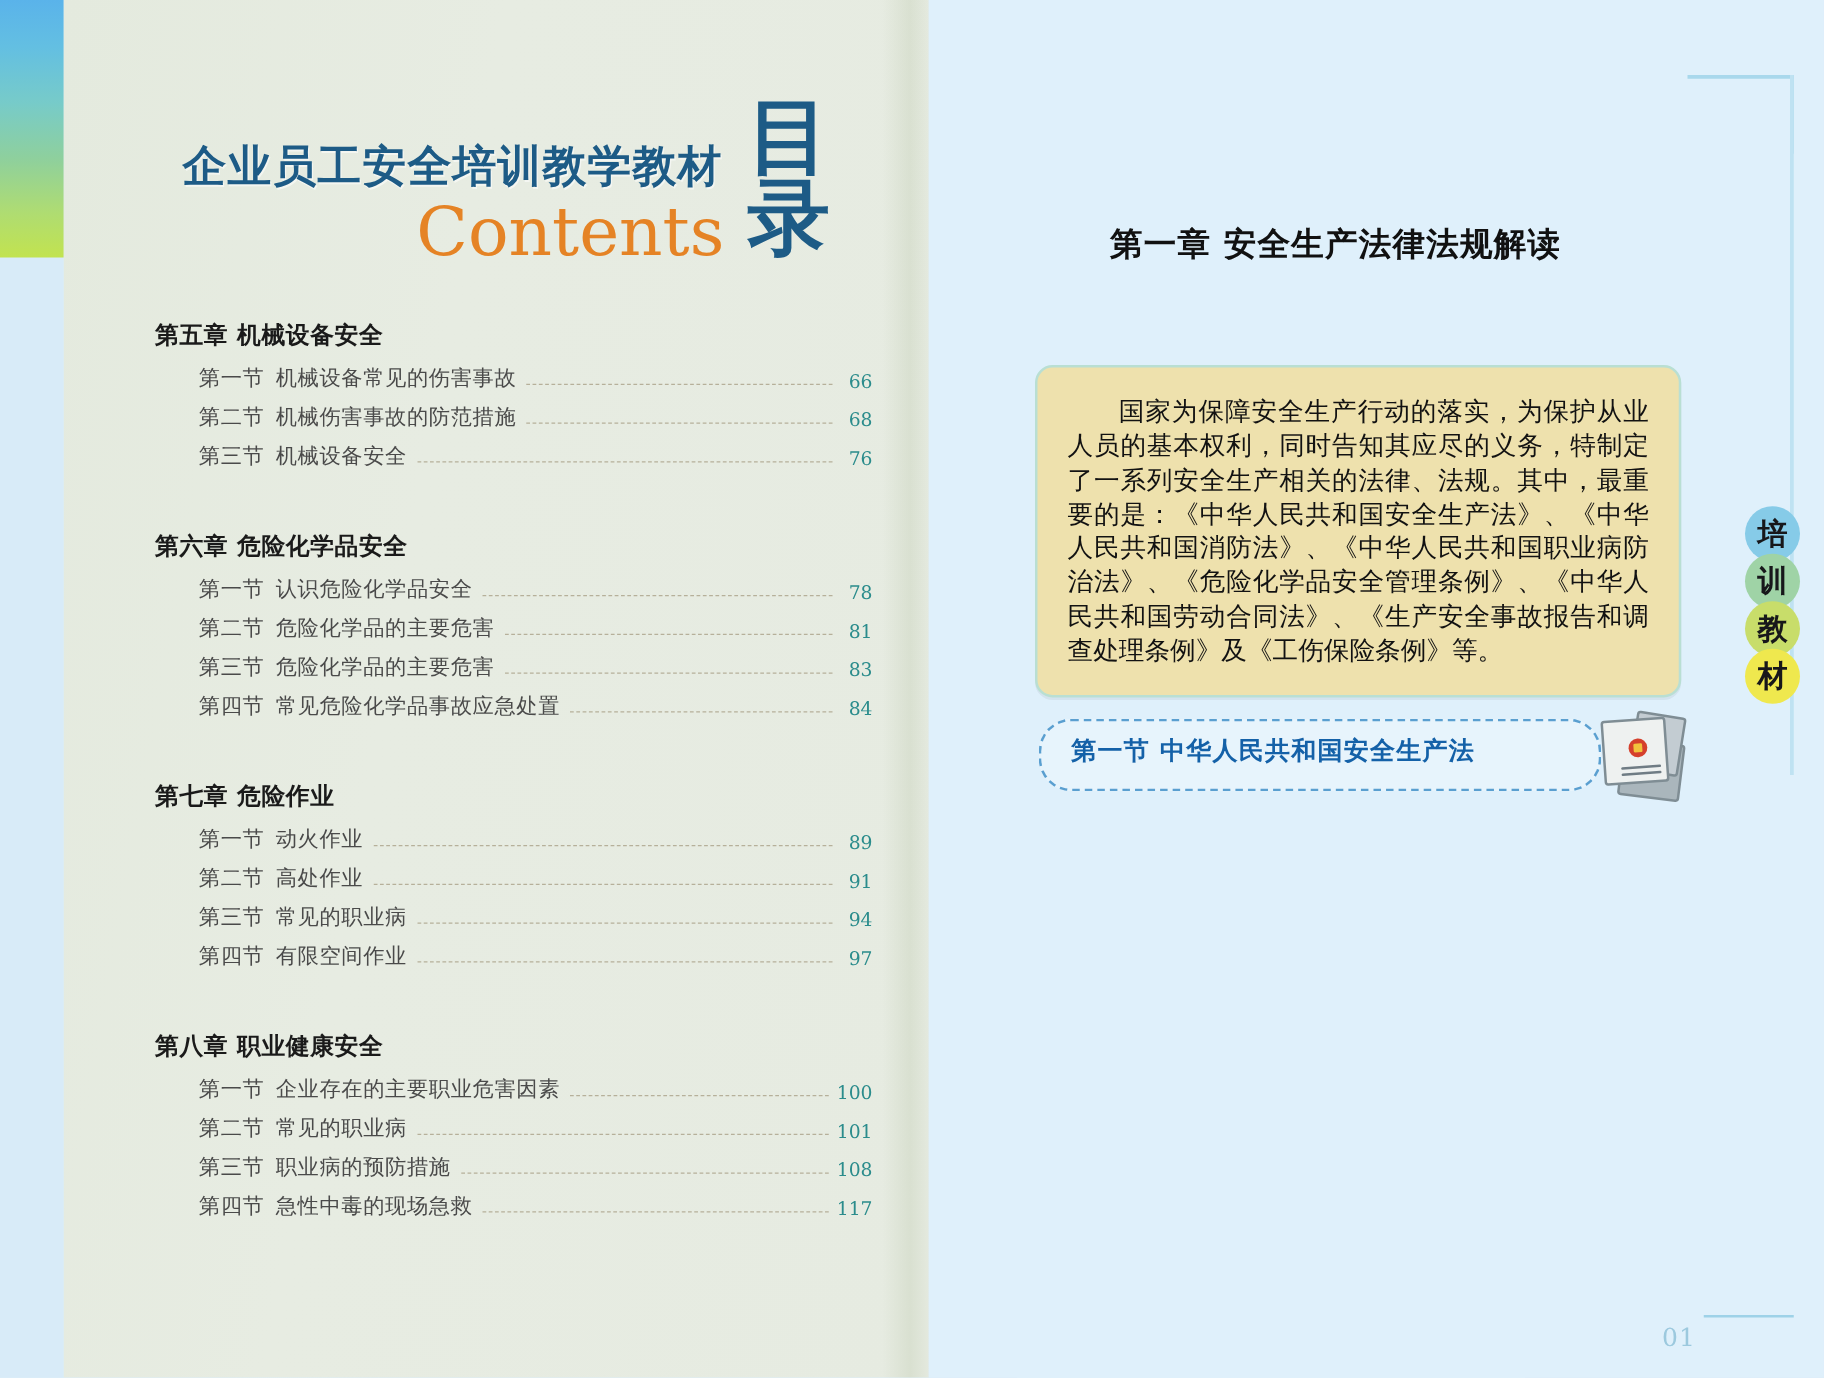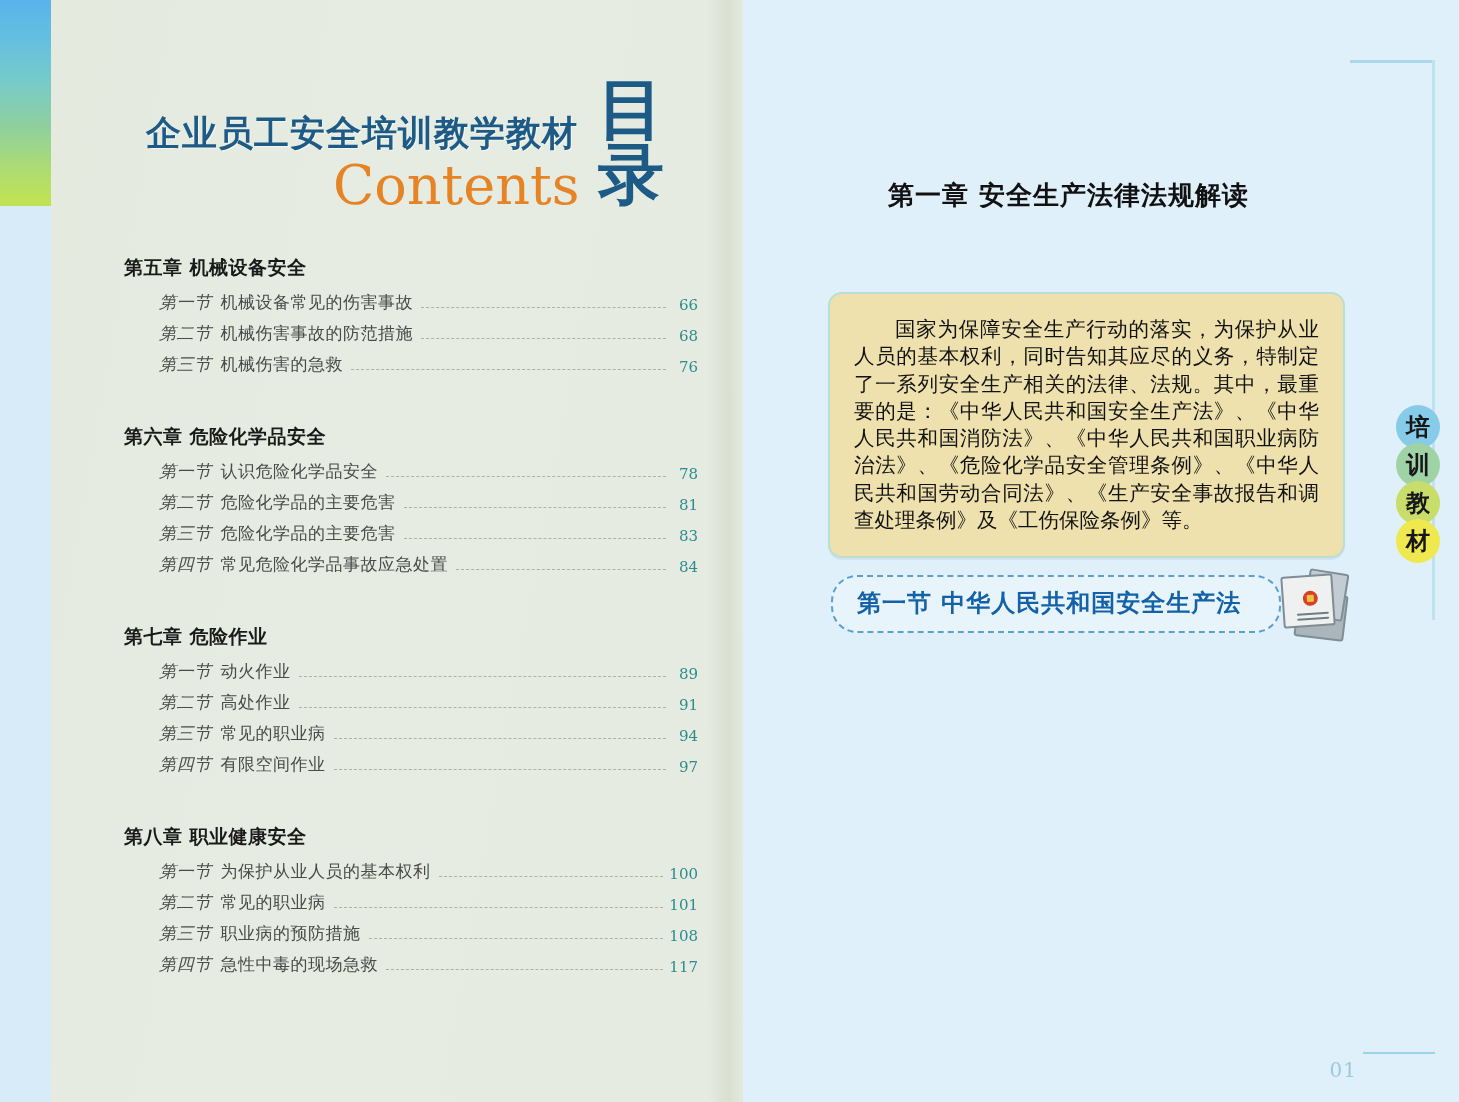--- a/index.html
+++ b/index.html
@@ -56,21 +56,21 @@
     font-family:"DejaVu Sans", sans-serif;
     font-size:19px;font-weight:bold;color:#1a1a1a;
     margin:0 0 10px 73px;letter-spacing:.5px;
   }
   .toc-row{
     display:flex;align-items:flex-end;
     margin:0 45px 8px 108px;
     font-family:"DejaVu Serif", serif;
     font-size:17px;color:#4a4a4a;
   }
-  .toc-sec{white-space:nowrap;letter-spacing:.5px;font-style:italic;}
+  .toc-sec{white-space:nowrap;letter-spacing:.5px;}
   .toc-name{white-space:nowrap;letter-spacing:.5px;margin-left:9px;}
   .toc-dots{flex:1 1 auto;border-bottom:1px dashed #b6b09a;margin:0 6px 6px 8px;height:1px;min-width:12px;}
   .toc-page{color:#2b8c8c;font-family:"DejaVu Serif", serif;font-size:15px;min-width:26px;text-align:right;}
 
   
   .chapter-block.gap-lg{margin-bottom:48px;}
 
   
   .corner-tr{position:absolute;right:24px;top:60px;width:82px;height:60px;
     border-top:3px solid #a9d8ec;border-right:3px solid #a9d8ec;}
@@ -102,21 +102,21 @@
     position:absolute;left:88px;top:575px;width:450px;height:58px;
   }
   .banner-frame{
     position:absolute;left:0;top:0;width:450px;height:58px;
     border:2px dashed #5a9fd0;border-radius:26px;box-sizing:border-box;
     background:rgba(255,255,255,.25);
   }
   .banner-text{
     position:absolute;left:26px;top:12px;
     font-family:"DejaVu Sans", sans-serif;
-    font-size:24px;font-weight:bold;color:#1461a8;letter-spacing:1px;
+    font-size:20px;font-weight:bold;color:#1461a8;letter-spacing:1px;
     white-space:nowrap;
   }
   
   .docs-icon{position:absolute;left:445px;top:-8px;width:78px;height:74px;}
   .docs-icon .sheet{position:absolute;background:#eef1f0;border:2px solid #7f8d94;border-radius:3px;}
   .s1{left:20px;top:26px;width:46px;height:42px;transform:rotate(7deg);background:#aab6bc !important;}
   .s2{left:6px;top:8px;width:48px;height:48px;transform:rotate(-4deg);}
   .s3{left:30px;top:4px;width:36px;height:44px;transform:rotate(9deg);background:#c3ccd2 !important;}
   .emblem{position:absolute;left:19px;top:14px;width:15px;height:15px;border-radius:50%;background:#d5402c;z-index:5;}
   .emblem:after{content:"";position:absolute;left:4px;top:4px;width:7px;height:7px;background:#f2c23c;border-radius:1px;}
@@ -166,21 +166,21 @@
             <span class="toc-page">66</span>
           </div>
           <div class="toc-row">
             <span class="toc-sec">第二节</span>
             <span class="toc-name">机械伤害事故的防范措施</span>
             <span class="toc-dots"></span>
             <span class="toc-page">68</span>
           </div>
           <div class="toc-row">
             <span class="toc-sec">第三节</span>
-            <span class="toc-name">机械伤害的急救</span>
+            <span class="toc-name">机械设备安全</span>
             <span class="toc-dots"></span>
             <span class="toc-page">76</span>
           </div>
         </div>
         <div class="chapter-block gap-lg">
           <div class="chapter-title">第六章  危险化学品安全</div>
           <div class="toc-row">
             <span class="toc-sec">第一节</span>
             <span class="toc-name">认识危险化学品安全</span>
             <span class="toc-dots"></span>
@@ -229,21 +229,21 @@
             <span class="toc-sec">第四节</span>
             <span class="toc-name">有限空间作业</span>
             <span class="toc-dots"></span>
             <span class="toc-page">97</span>
           </div>
         </div>
         <div class="chapter-block">
           <div class="chapter-title">第八章  职业健康安全</div>
           <div class="toc-row">
             <span class="toc-sec">第一节</span>
-            <span class="toc-name">为保护从业人员的基本权利</span>
+            <span class="toc-name">企业存在的主要职业危害因素</span>
             <span class="toc-dots"></span>
             <span class="toc-page">100</span>
           </div>
           <div class="toc-row">
             <span class="toc-sec">第二节</span>
             <span class="toc-name">常见的职业病</span>
             <span class="toc-dots"></span>
             <span class="toc-page">101</span>
           </div>
           <div class="toc-row">

